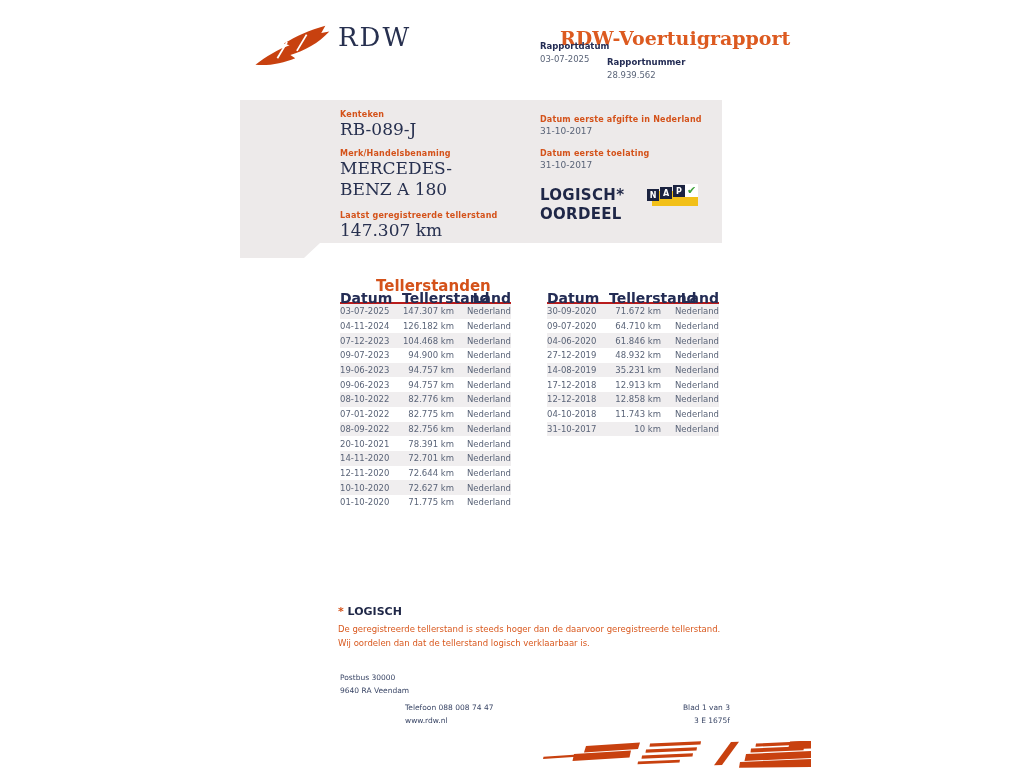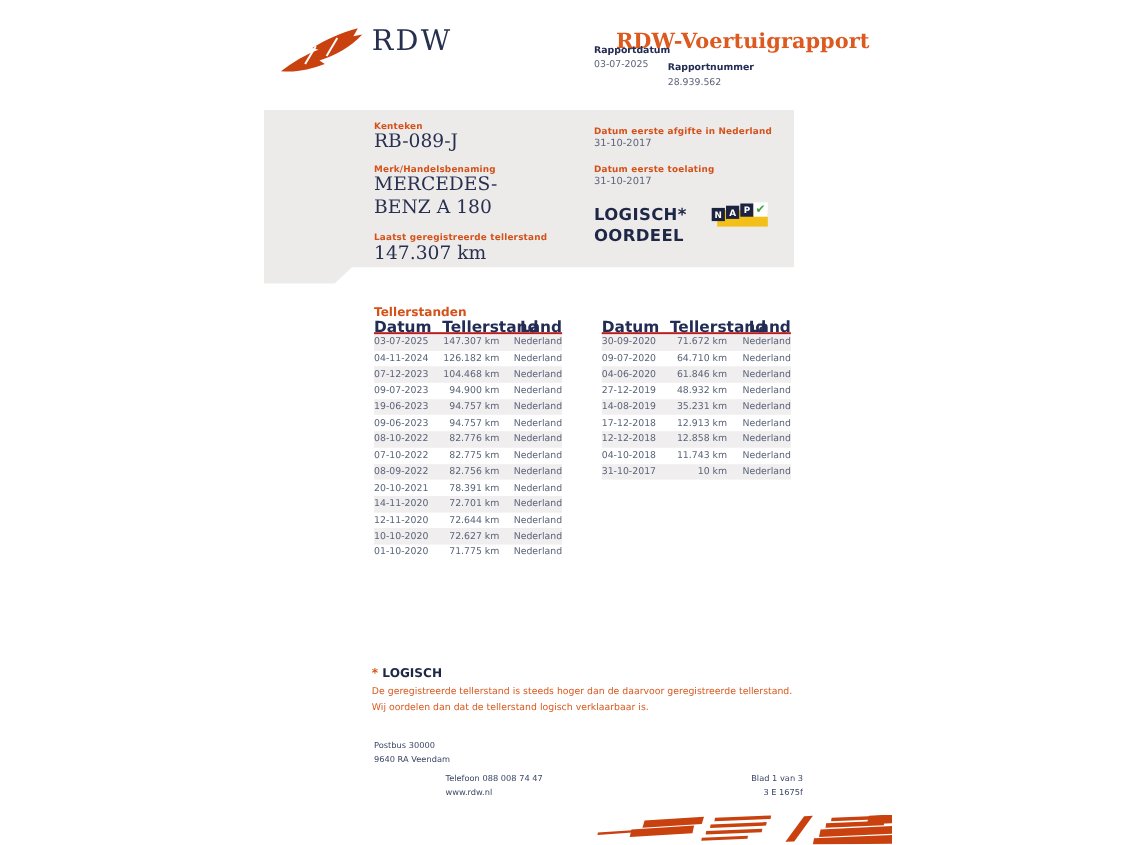--- a/index.html
+++ b/index.html
@@ -23,21 +23,21 @@
 
   
   .nap{width:52px;height:26px;}
   .nap .yellow{position:absolute;left:5px;top:7px;width:46px;height:15px;background:#F2C018;}
   .nap .lbox{position:absolute;width:12px;height:12px;background:#1B2340;color:#fff;
              font-size:8px;font-weight:bold;display:flex;align-items:center;justify-content:center;}
   .nap .cbox{position:absolute;width:13px;height:13px;background:#ffffff;color:#3FA33C;
              font-size:11px;font-weight:bold;display:flex;align-items:center;justify-content:center;}
 
   
-  .sec-title{font-size:11px;font-weight:bold;color:#D4521A;}
+  .sec-title{font-size:15px;font-weight:bold;color:#D4521A;margin-left:36px;}
   .t-head{display:grid;grid-template-columns:62px 52px 1fr;height:12px;align-items:center;
           border-bottom:2px solid #b91c1c;font-size:14px;font-weight:bold;color:#232C54;}
   .t-head span:nth-child(2),.t-head span:nth-child(3){text-align:right;}
   .t-row{display:grid;grid-template-columns:62px 52px 1fr;height:14.7px;align-items:center;
          font-size:8.5px;color:#5A6478;}
   .t-row span:nth-child(2),.t-row span:nth-child(3){text-align:right;}
   .t-body .t-row:nth-child(odd){background:#F0EEEF;}
 
   
   .fn-head{font-size:11px;font-weight:bold;color:#1F2747;}
@@ -141,21 +141,21 @@
           <span>09-06-2023</span>
           <span>94.757 km</span>
           <span>Nederland</span>
         </div>
         <div class="t-row">
           <span>08-10-2022</span>
           <span>82.776 km</span>
           <span>Nederland</span>
         </div>
         <div class="t-row">
-          <span>07-10-2022</span>
+          <span>07-01-2022</span>
           <span>82.775 km</span>
           <span>Nederland</span>
         </div>
         <div class="t-row">
           <span>08-09-2022</span>
           <span>82.756 km</span>
           <span>Nederland</span>
         </div>
         <div class="t-row">
           <span>20-10-2021</span>

